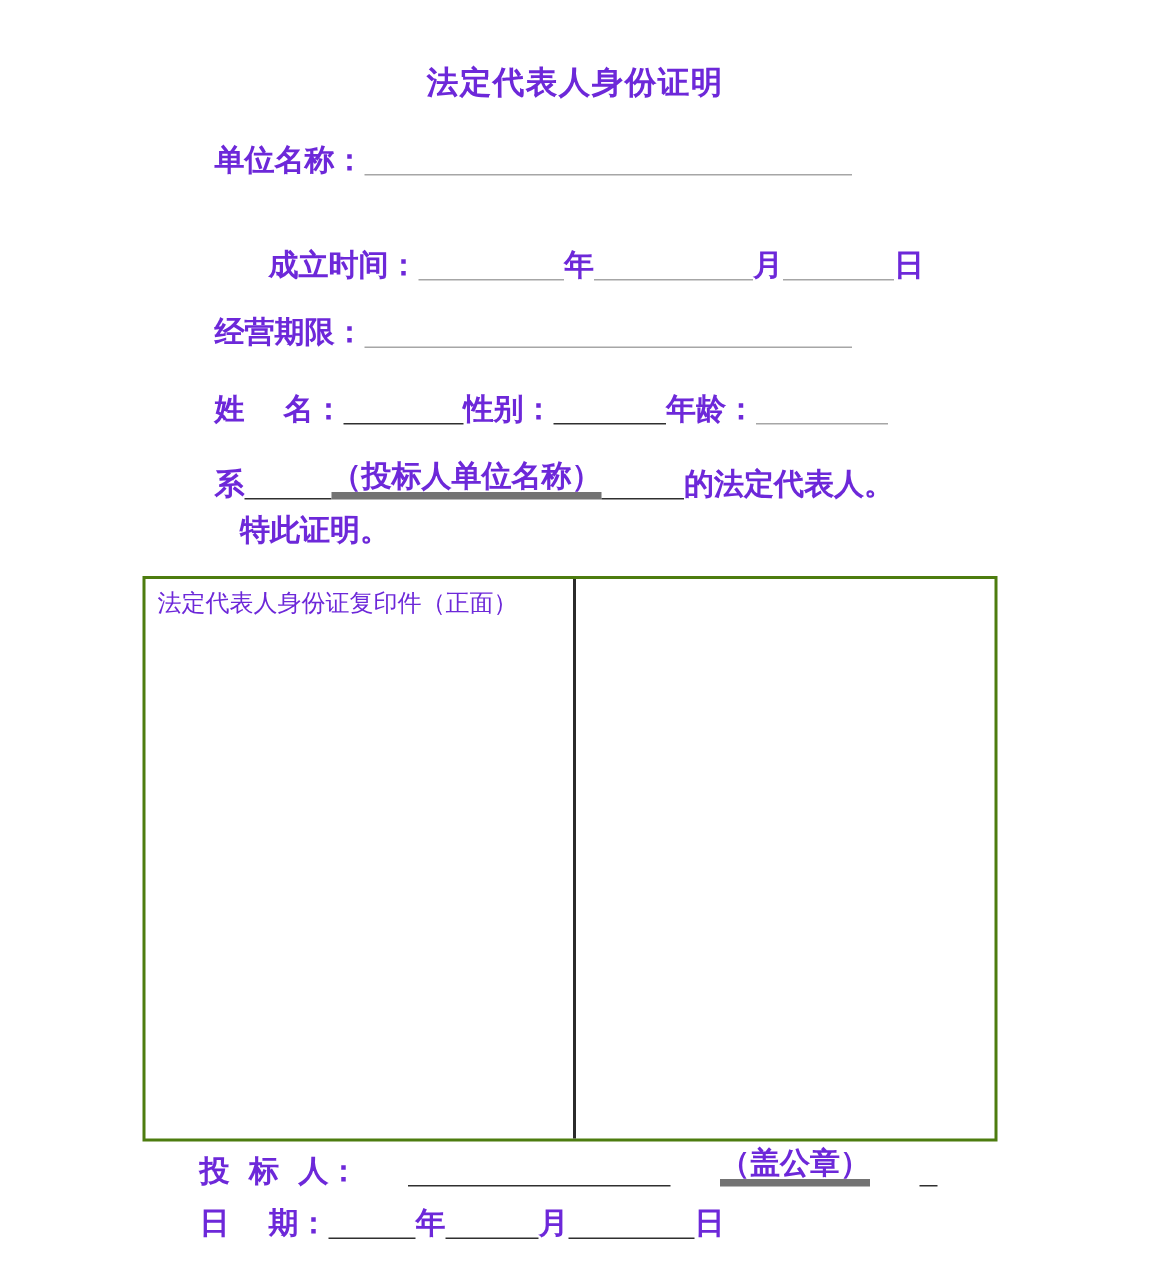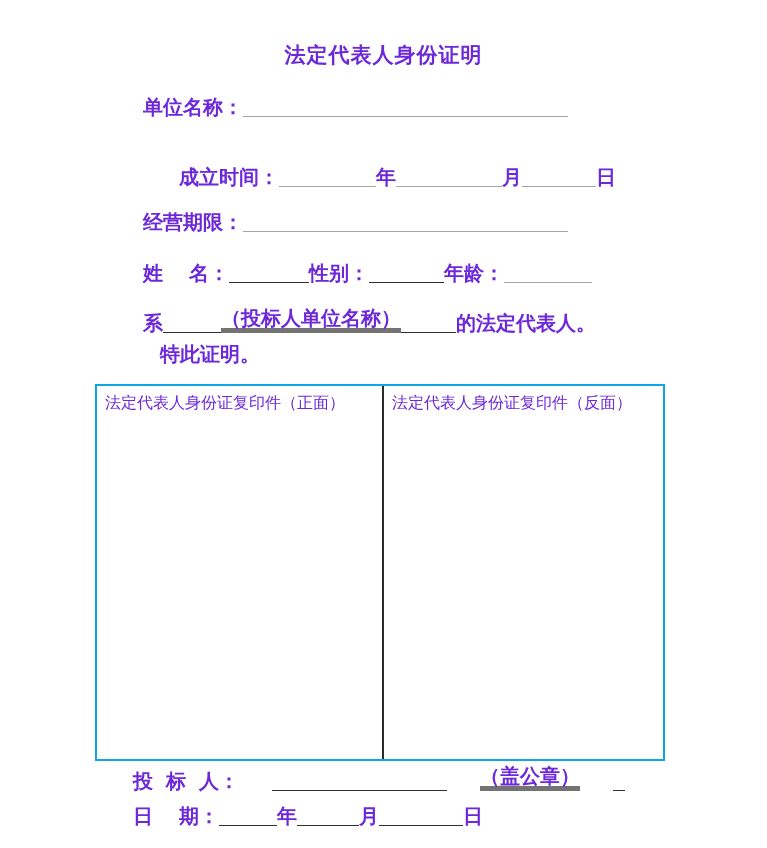--- a/index.html
+++ b/index.html
@@ -16,21 +16,21 @@
     position:absolute; display:flex; align-items:flex-end;
     font-size:20px; font-weight:bold; line-height:20px; white-space:pre;
   }
   .t { display:block; }
   .bl { display:block; height:20px; box-sizing:border-box; border-bottom:1px solid #303030; }
   .bl.gray { border-bottom-color:#a6a6a6; }
   .sp { display:block; height:20px; }
   .ut { display:block; border-bottom:5px solid #737373; line-height:20px; }
   .idbox {
     position:absolute; left:95px; top:384px; width:570px; height:377px;
-    border:2px solid #0ea5e9; box-sizing:border-box; display:flex;
+    border:2px solid #4d7c0f; box-sizing:border-box; display:flex;
   }
   .idcell {
     box-sizing:border-box; height:100%; padding:6px 8px;
     font-size:16px; font-weight:normal; line-height:21px;
   }
   .idcell.front { width:287px; border-right:2px solid #2b2b2b; }
   .idcell.back  { flex:1; }
   .bidder-label { word-spacing:8px; }
 </style>
 </head>
@@ -81,23 +81,20 @@
   </div>
 
   <div class="row" style="left:160px; top:344px;">
     <span class="t">特此证明。</span>
   </div>
 
   <div class="idbox">
     <div class="idcell front">
       <span>法定代表人身份证复印件（正面）</span>
     </div>
-    <div class="idcell back">
-      <span>法定代表人身份证复印件（反面）</span>
-    </div>
   </div>
 
   <div class="row" style="left:133px; top:766px;gap:33px;">
     <span class="t bidder-label">投 标 人：</span>
     <span class="bl" style="width:175px;"></span>
     <span class="ut">（盖公章）</span>
     <span class="bl" style="width:12px;"></span>
   </div>
 
   <div class="row" style="left:133px; top:806px;">

